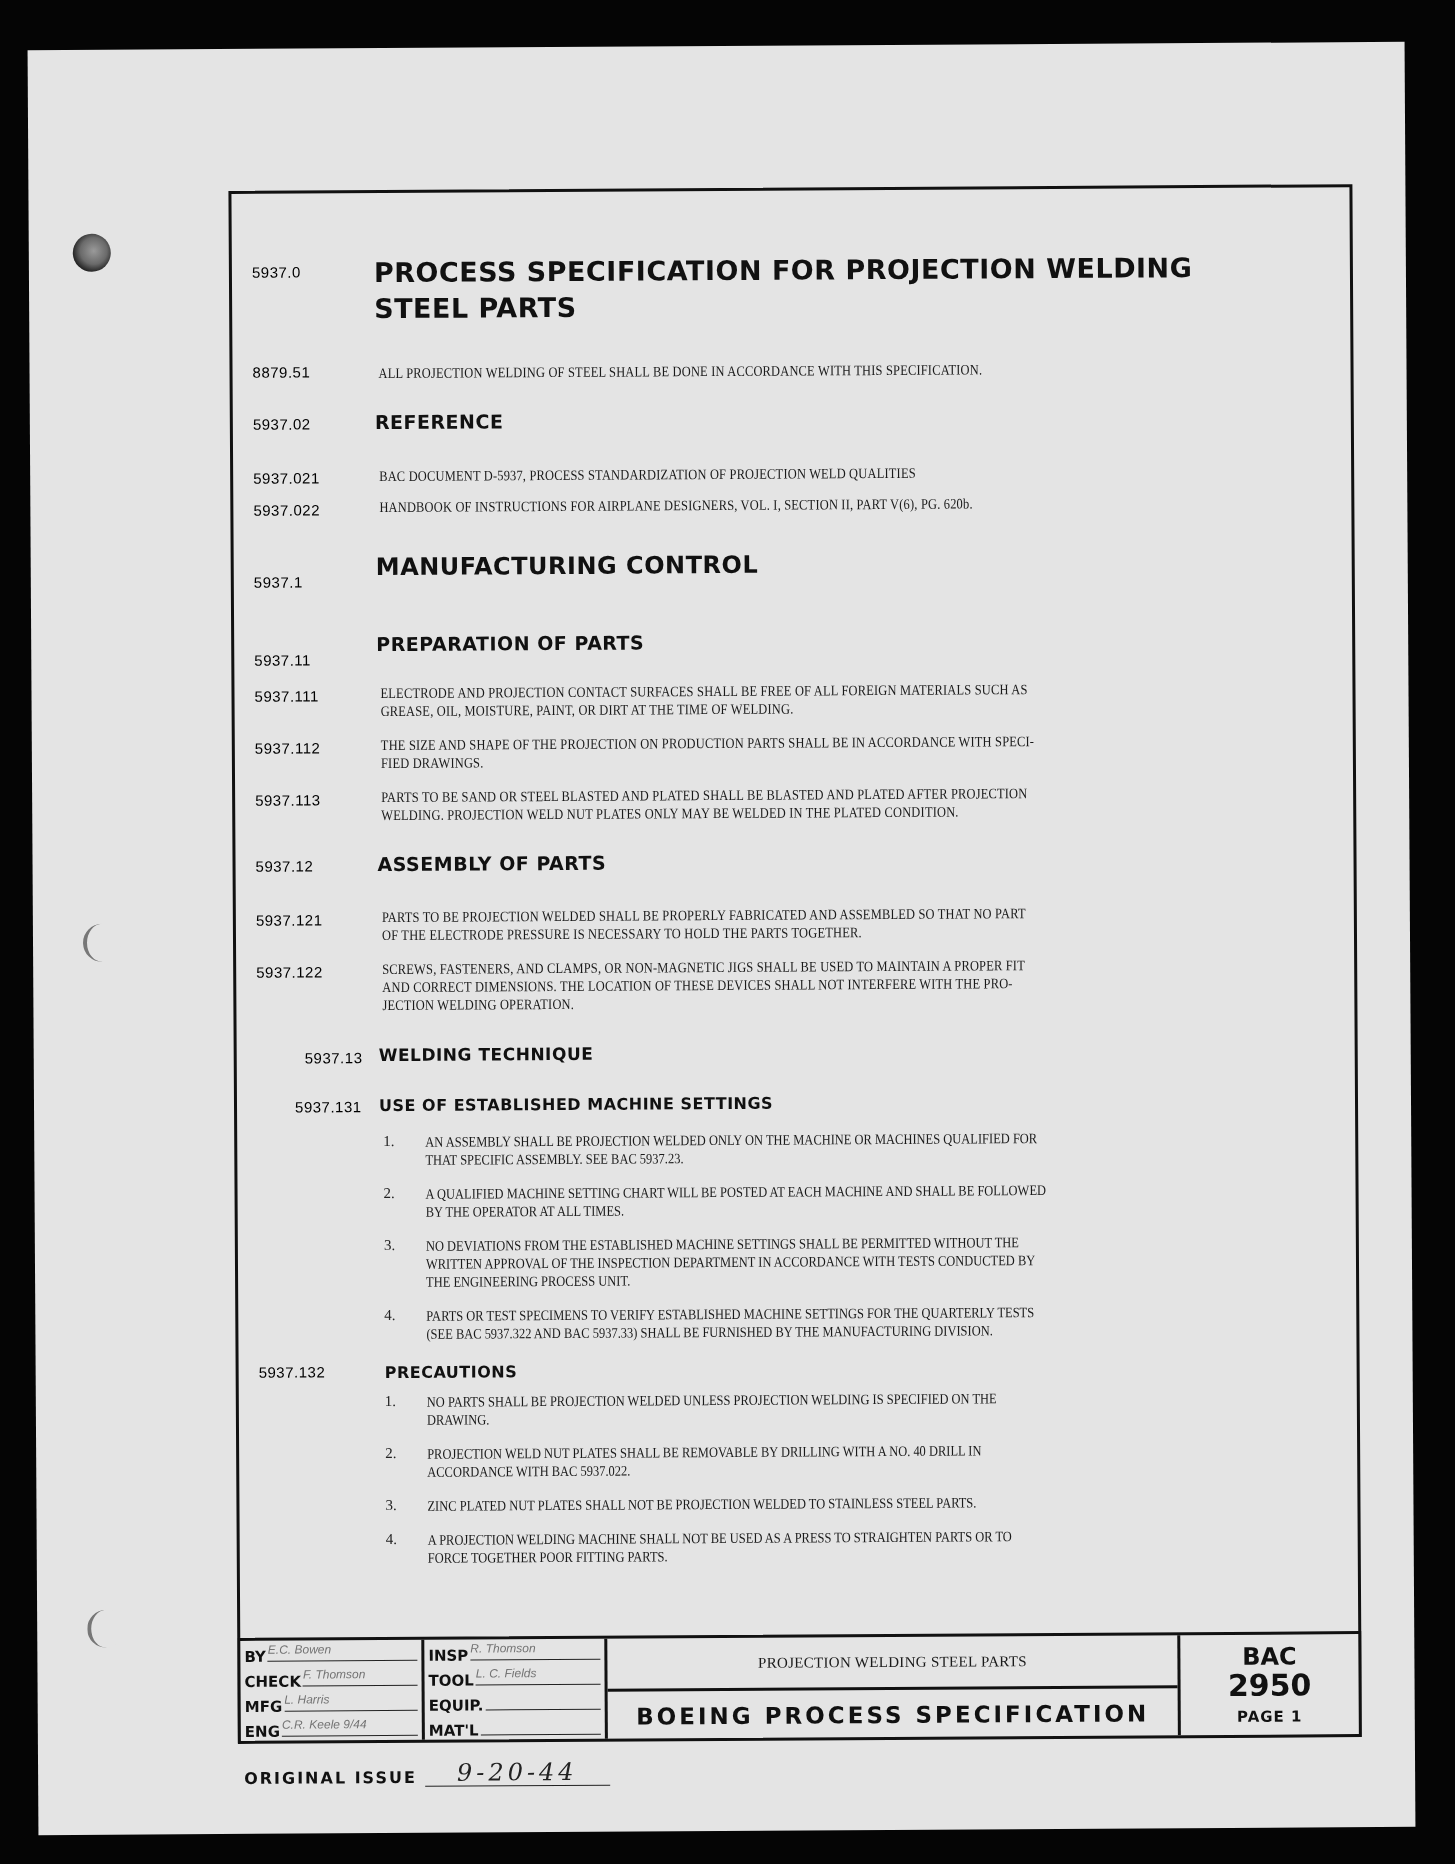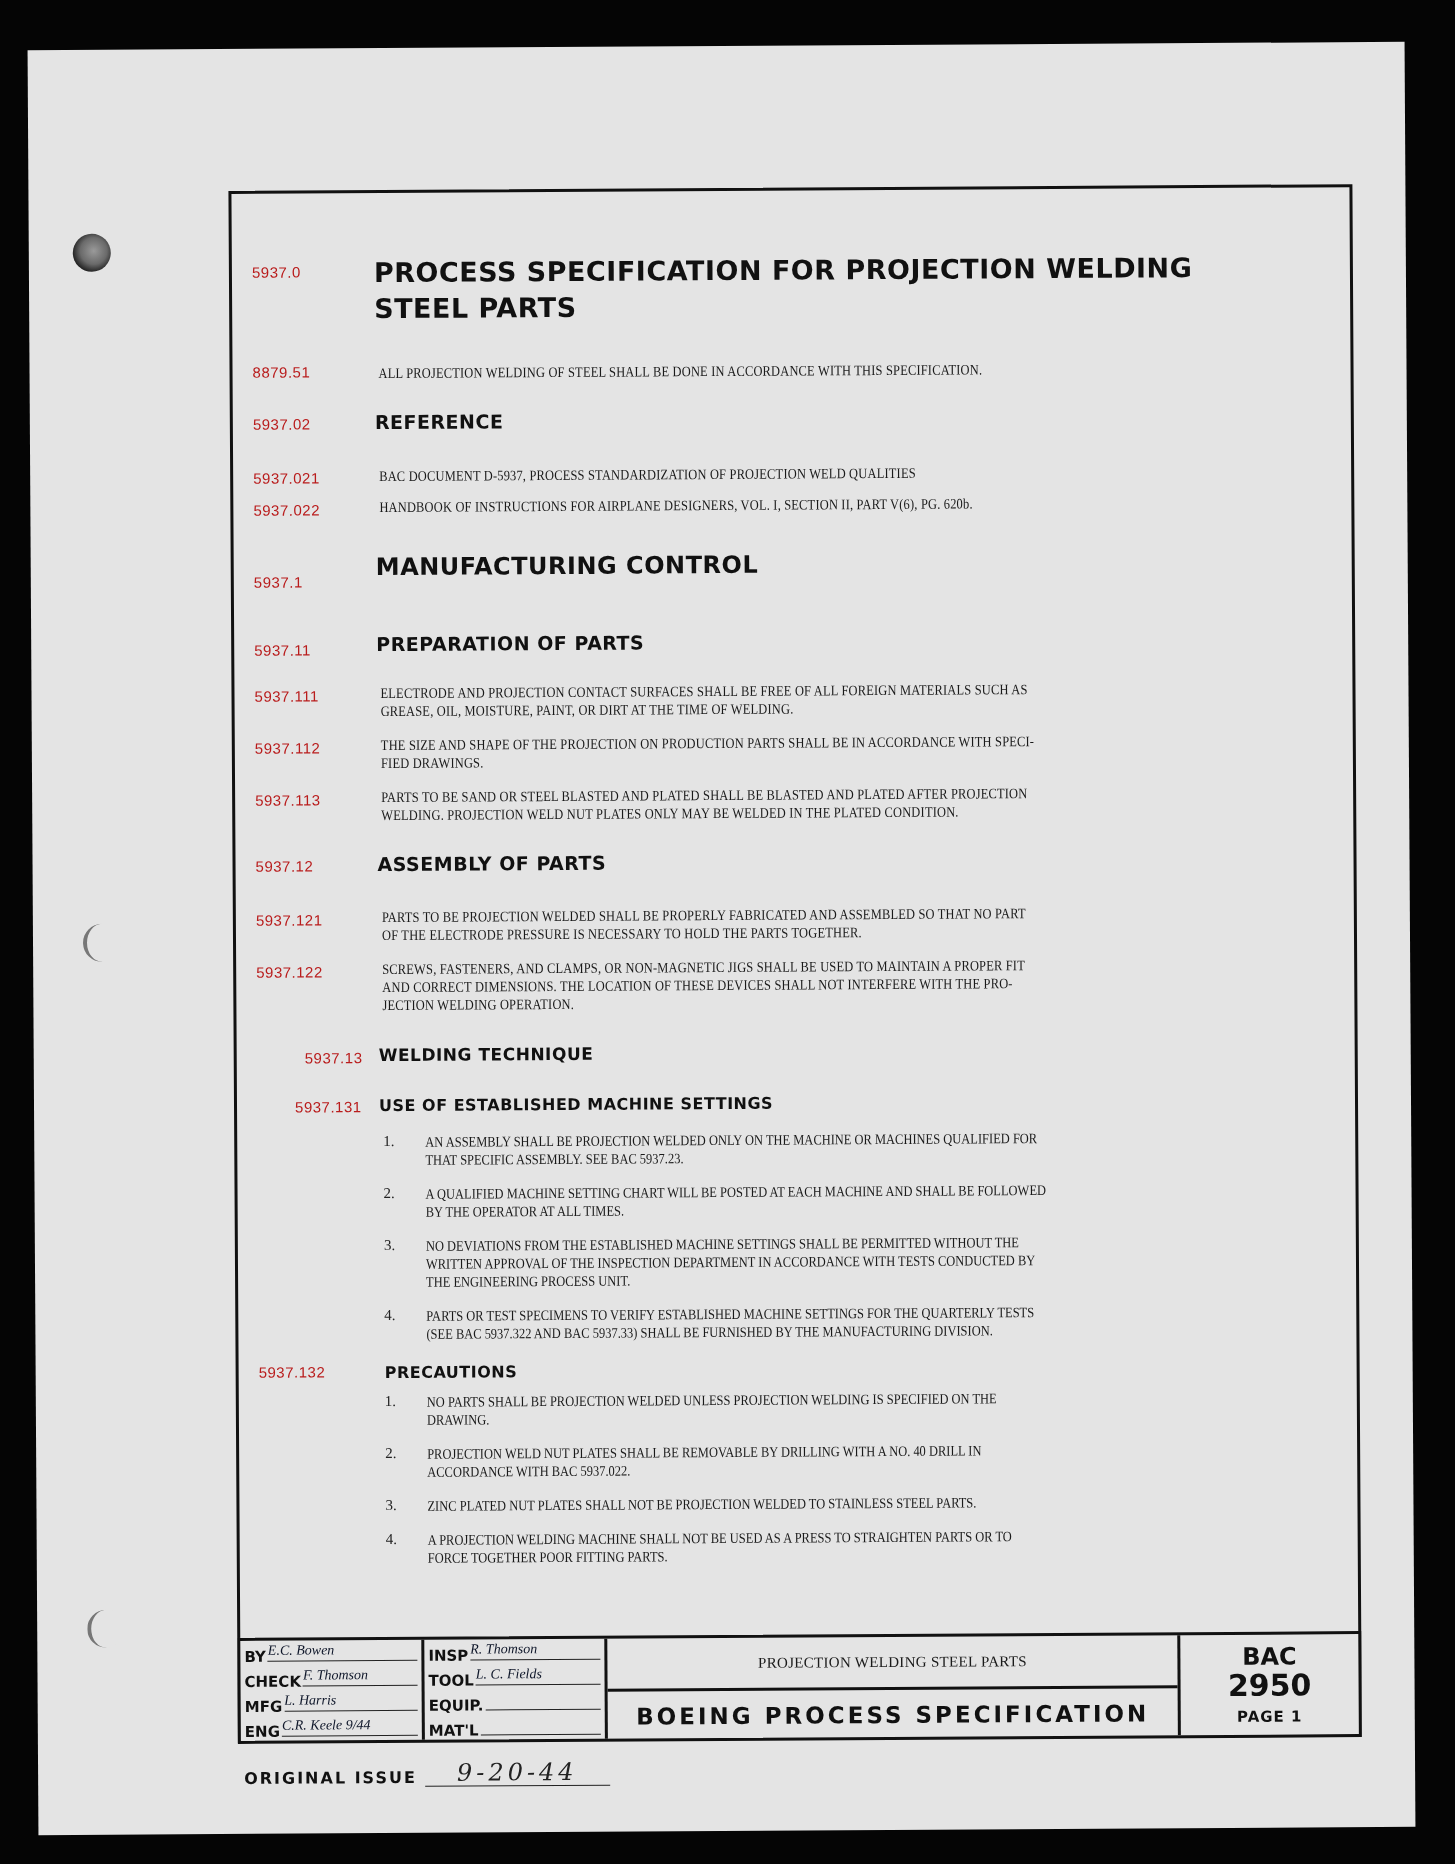--- a/index.html
+++ b/index.html
@@ -17,21 +17,21 @@
     position: absolute; width: 38px; height: 38px; border-radius: 50%;
   }
   .hole.dark { background: radial-gradient(circle at 55% 45%, #9a9a9a 0%, #6a6a6a 45%, #1a1a1a 75%); }
   .hole.light { background: #e4e4e4; border-left: 4px solid #777; box-sizing: border-box; }
   .frame {
     position: absolute; left: 200px; top: 142px; width: 1124px; height: 1552px;
     border: 3px solid #111; box-sizing: border-box;
   }
   .row { position: absolute; left: 0; right: 0; }
   .num {
-    position: absolute; left: 20px; font-size: 15px; color: #b91c1c;
+    position: absolute; left: 20px; font-size: 15px; color: #000000;
     font-family: "Liberation Sans Narrow", "Liberation Sans", sans-serif;
     letter-spacing: 0.5px;
   }
   .title {
     position: absolute; left: 142px; font-family: "DejaVu Sans", sans-serif;
     font-weight: bold; color: #111; letter-spacing: 0.5px;
   }
   .h1 { font-size: 27px; line-height: 36px; }
   .h2 { font-size: 24px; }
   .h3 { font-size: 19px; }
@@ -66,22 +66,22 @@
     position: absolute; left: 184px; top: 0; width: 180px; height: 100%;
     border-right: 3px solid #111;
   }
   .tb-line {
     height: 25px; display: flex; align-items: flex-end;
     font-family: "DejaVu Sans", sans-serif; font-weight: bold; font-size: 15px; color: #111;
     padding-left: 4px;
   }
   .tb-line .sig {
     flex: 1; border-bottom: 1.5px solid #222; margin: 0 4px 4px 2px; height: 18px;
-    font-family: Liberation Serif, serif; font-style: italic; font-weight: normal;
-    font-size: 14px; color: #0f172a; overflow: hidden; white-space: nowrap;
+    font-family: Liberation Sans, sans-serif; font-style: italic; font-weight: normal;
+    font-size: 12px; color: #737373; overflow: hidden; white-space: nowrap;
   }
   .tb-right {
     position: absolute; left: 367px; top: 0; width: 570px; height: 100%;
     border-right: 3px solid #111;
   }
   .tb-subject {
     height: 50px; border-bottom: 3px solid #111; display: flex; align-items: center;
     justify-content: center; font-family: "Liberation Serif", serif; font-size: 15px;
     letter-spacing: 0.3px; color: #1a1a1a;
   }
@@ -146,21 +146,21 @@
       <span class="num">5937.022</span>
       <div class="body wide" style="top:-3px;">HANDBOOK OF INSTRUCTIONS FOR AIRPLANE DESIGNERS, VOL. I, SECTION II, PART V(6), PG. 620b.</div>
     </div>
 
     <div class="row" style="top:360px;">
       <span class="num" style="top:20px;text-align:center;">5937.1</span>
       <div class="title h2">MANUFACTURING CONTROL</div>
     </div>
 
     <div class="row" style="top:440px;">
-      <span class="num" style="top:8px;">5937.11</span>
+      <span class="num" style="top:18px;">5937.11</span>
       <div class="title h3">PREPARATION OF PARTS</div>
     </div>
 
     <div class="row" style="top:494px;">
       <span class="num">5937.111</span>
       <div class="body wide" style="top:-3px;">ELECTRODE AND PROJECTION CONTACT SURFACES SHALL BE FREE OF ALL FOREIGN MATERIALS SUCH AS
 GREASE, OIL, MOISTURE, PAINT, OR DIRT AT THE TIME OF WELDING.</div>
     </div>
 
     <div class="row" style="top:546px;">

